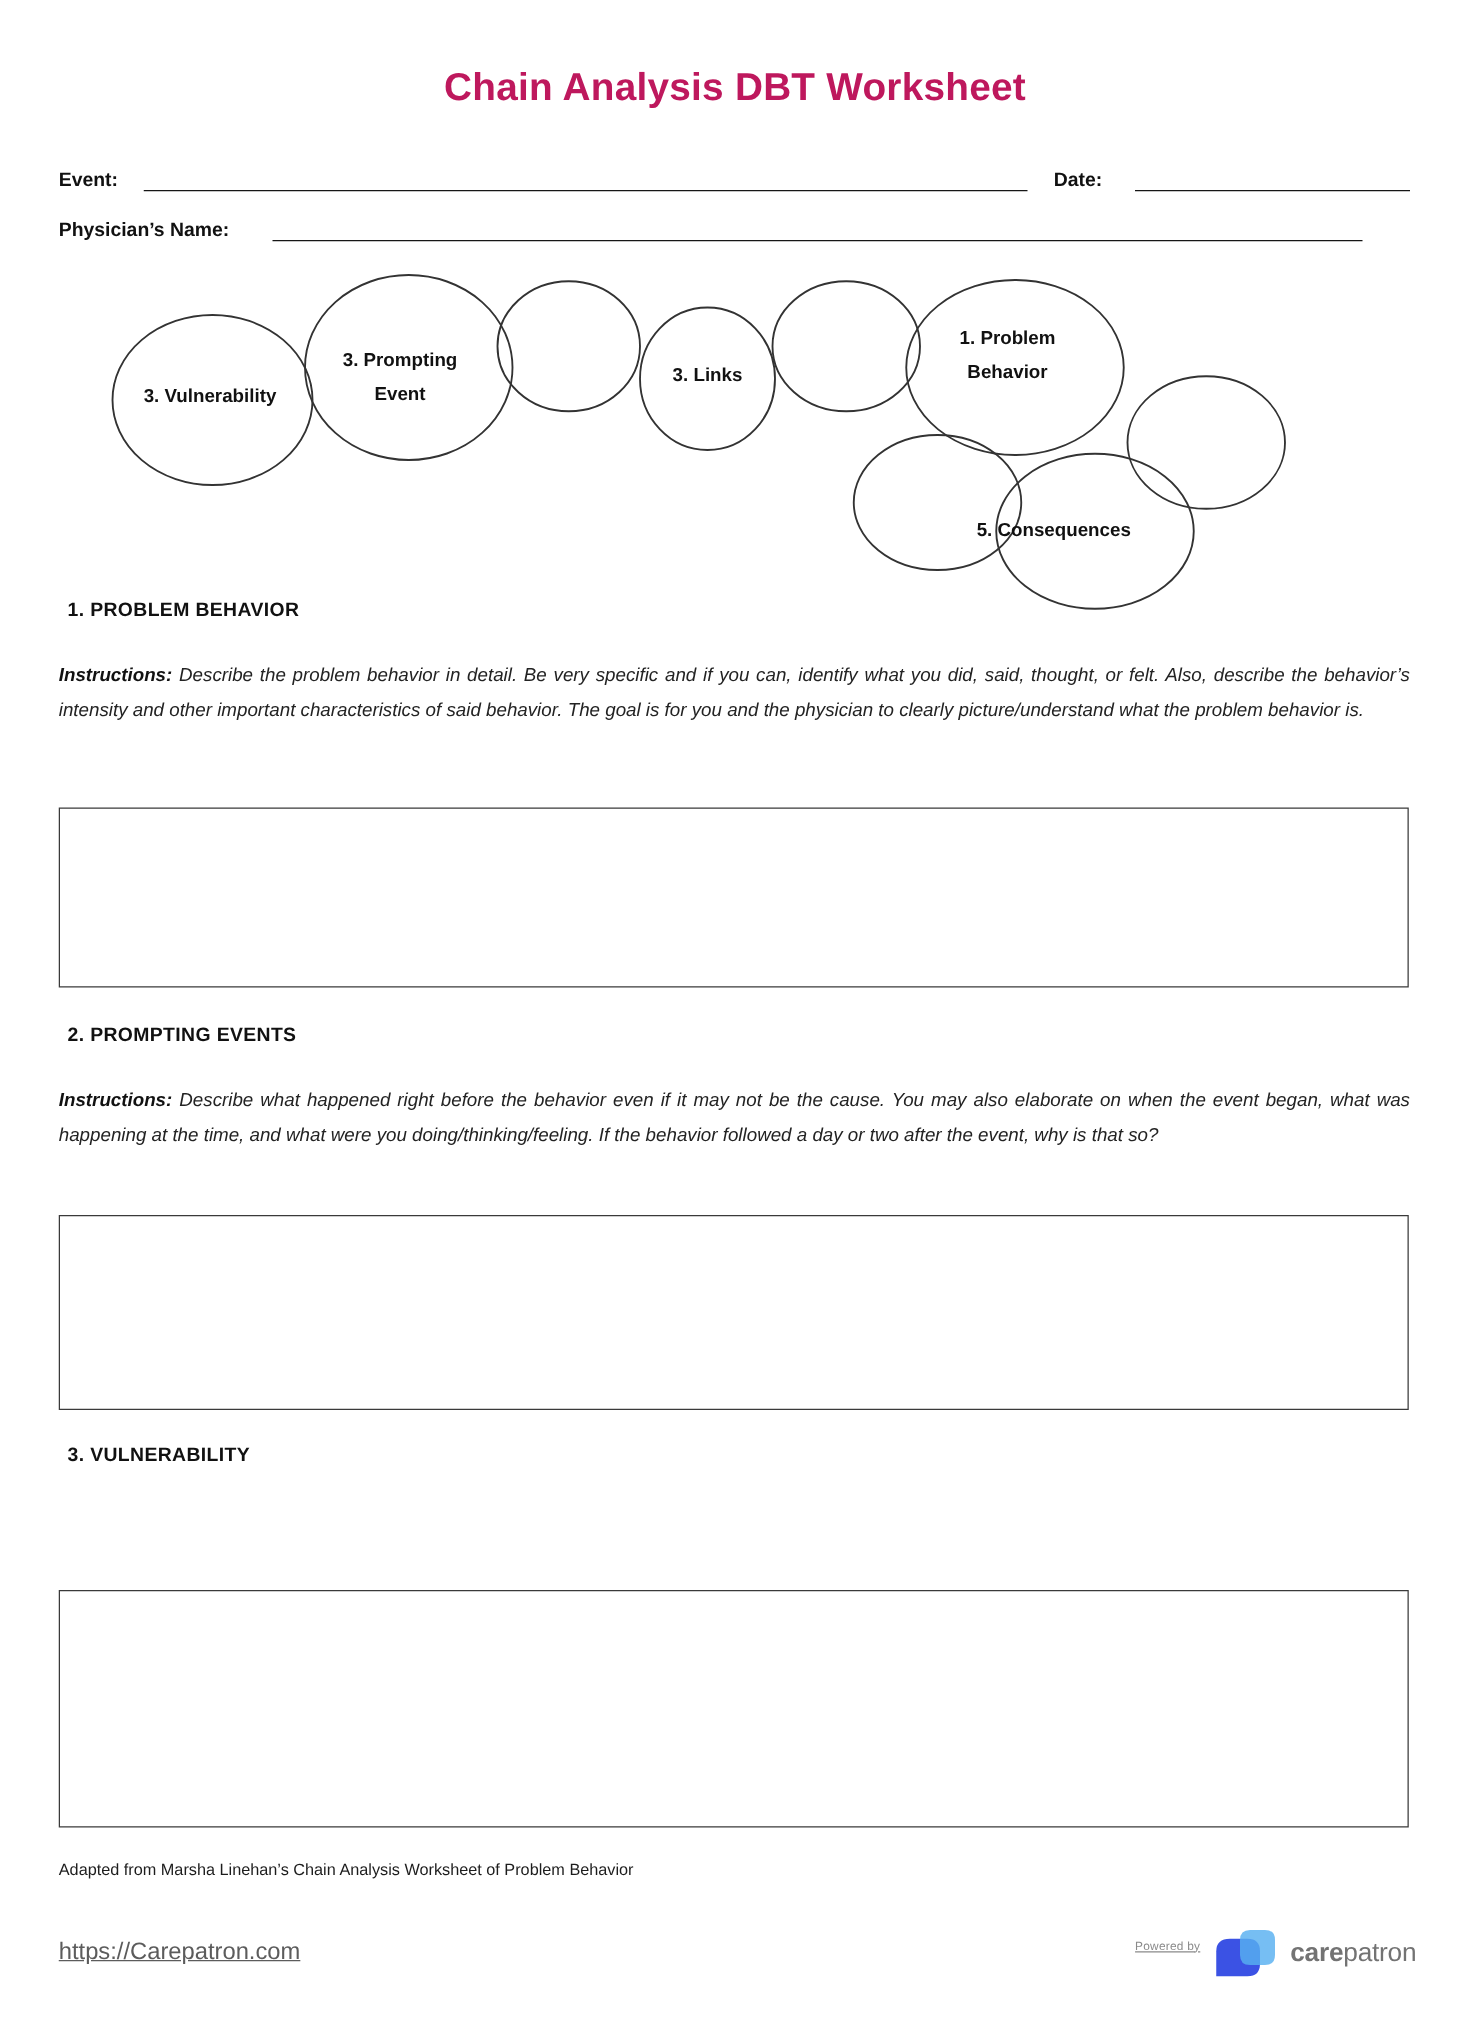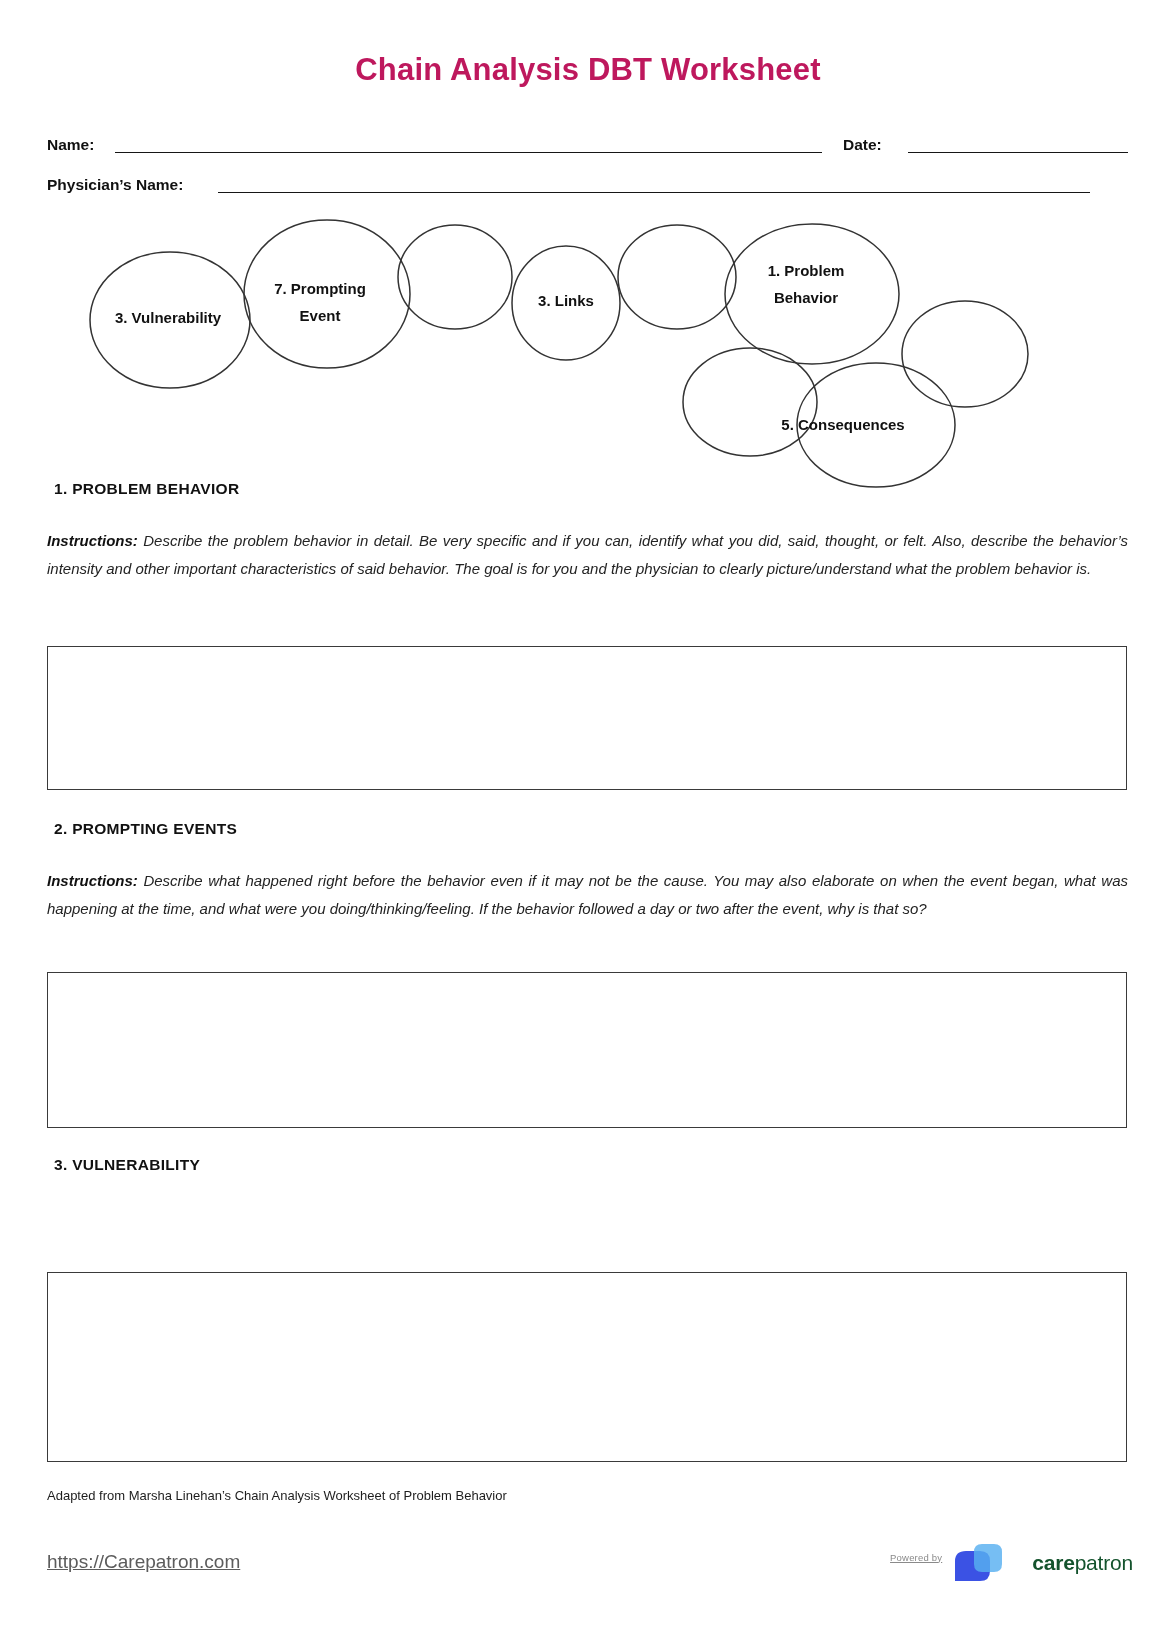--- a/index.html
+++ b/index.html
@@ -106,34 +106,33 @@
     font-size: 9.5px;
     color: #8a8a8a;
     letter-spacing: 0.2px;
     margin-right: 2px;
     position: relative;
     top: -6px;
     text-decoration: underline;
   }
   .brand-text {
     font-size: 21px;
-    color: #14532d;
+    color: #737373;
     letter-spacing: -0.2px;
-    margin-left: 18px;
   }
   .brand-text .bold { font-weight: bold; }
 </style>
 </head>
 <body>
 
 <div class="page">
 
   <div class="title">Chain Analysis DBT Worksheet</div>
 
-  <div class="field-label" style="top:136px; left:47px;">Name:</div>
+  <div class="field-label" style="top:136px; left:47px;">Event:</div>
   <div class="field-line" style="top:133px; left:115px; width:707px;"></div>
   <div class="field-label" style="top:136px; left:843px;">Date:</div>
   <div class="field-line" style="top:133px; left:908px; width:220px;"></div>
 
   <div class="field-label" style="top:176px; left:47px;">Physician’s Name:</div>
   <div class="field-line" style="top:173px; left:218px; width:872px;"></div>
 
   <div class="diagram">
     <svg width="1176" height="282" viewBox="0 210 1176 282">
       <g fill="none" stroke="#333333" stroke-width="1.5">
@@ -143,21 +142,21 @@
         <ellipse cx="566" cy="303" rx="54" ry="57"></ellipse>
         <ellipse cx="677" cy="277" rx="59" ry="52"></ellipse>
         <ellipse cx="812" cy="294" rx="87" ry="70"></ellipse>
         <ellipse cx="965" cy="354" rx="63" ry="53"></ellipse>
         <ellipse cx="750" cy="402" rx="67" ry="54"></ellipse>
         <ellipse cx="876" cy="425" rx="79" ry="62"></ellipse>
       </g>
     </svg>
 
     <div class="circle-label" style="left:168px; top:107px;">3. Vulnerability</div>
-    <div class="circle-label" style="left:320px; top:92px;">7. Prompting
+    <div class="circle-label" style="left:320px; top:92px;">3. Prompting
 Event</div>
     <div class="circle-label" style="left:566px; top:90px;">3. Links</div>
     <div class="circle-label" style="left:806px; top:74px;">1. Problem
 Behavior</div>
     <div class="circle-label" style="left:843px; top:214px;">5. Consequences</div>
   </div>
 
   <div class="section-heading" style="top:480px;">1. PROBLEM BEHAVIOR</div>
   <p class="instructions" style="top:527px;"><b>Instructions:</b><span> Describe the problem behavior in detail. Be very specific and if you can, identify what you did, said, thought, or felt. Also, describe the behavior’s intensity and other important characteristics of said behavior. The goal is for you and the physician to clearly picture/understand what the problem behavior is.</span></p>
   <div class="answer-box" style="top:646px; height:144px;"></div>

